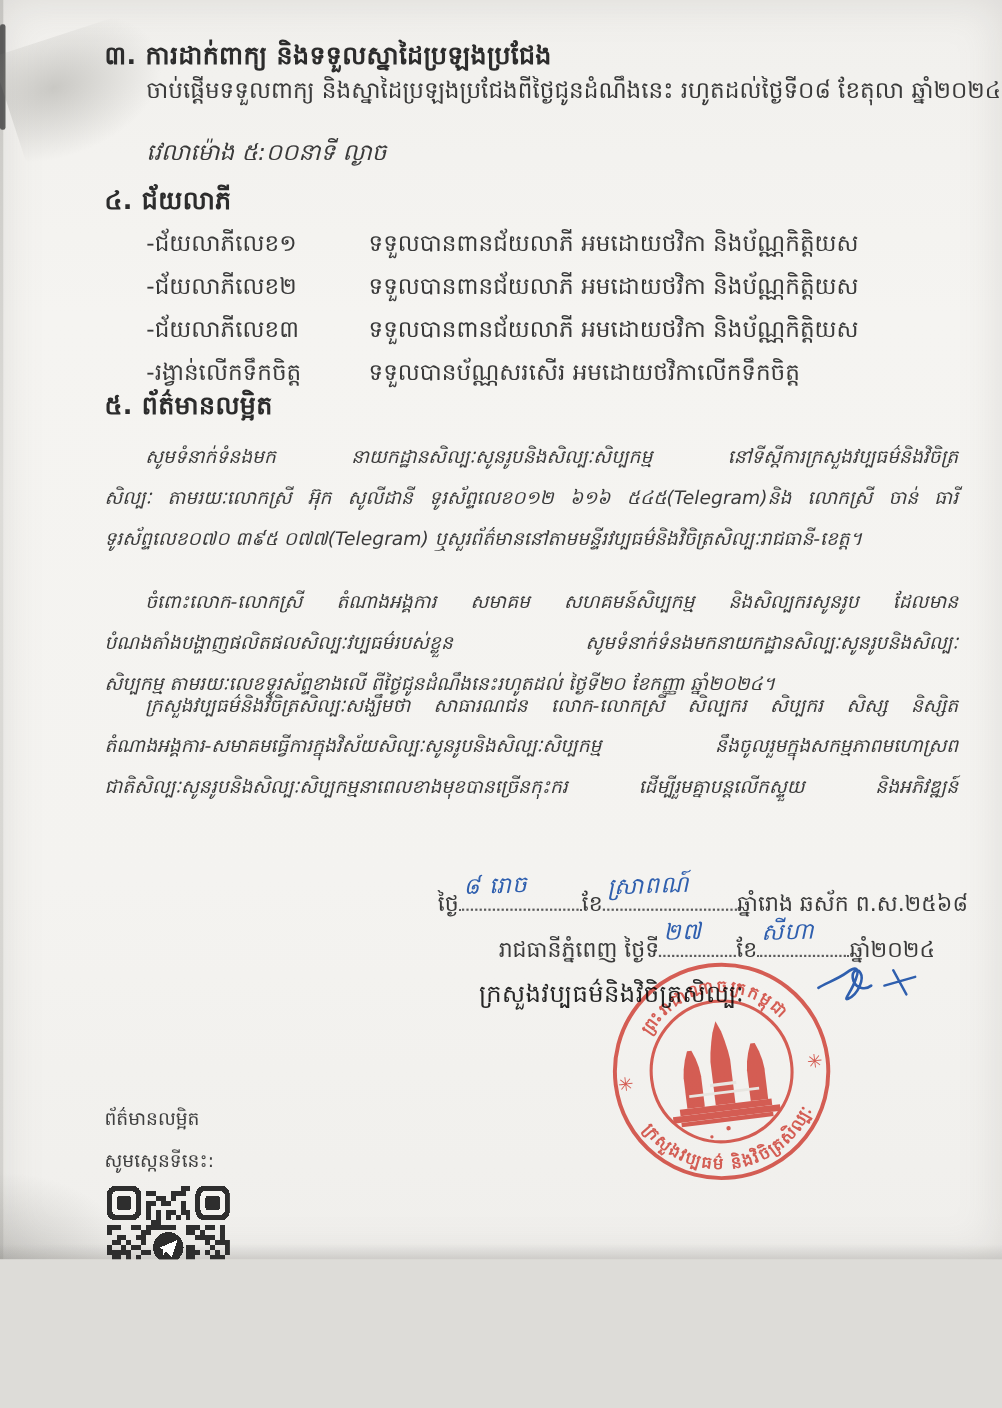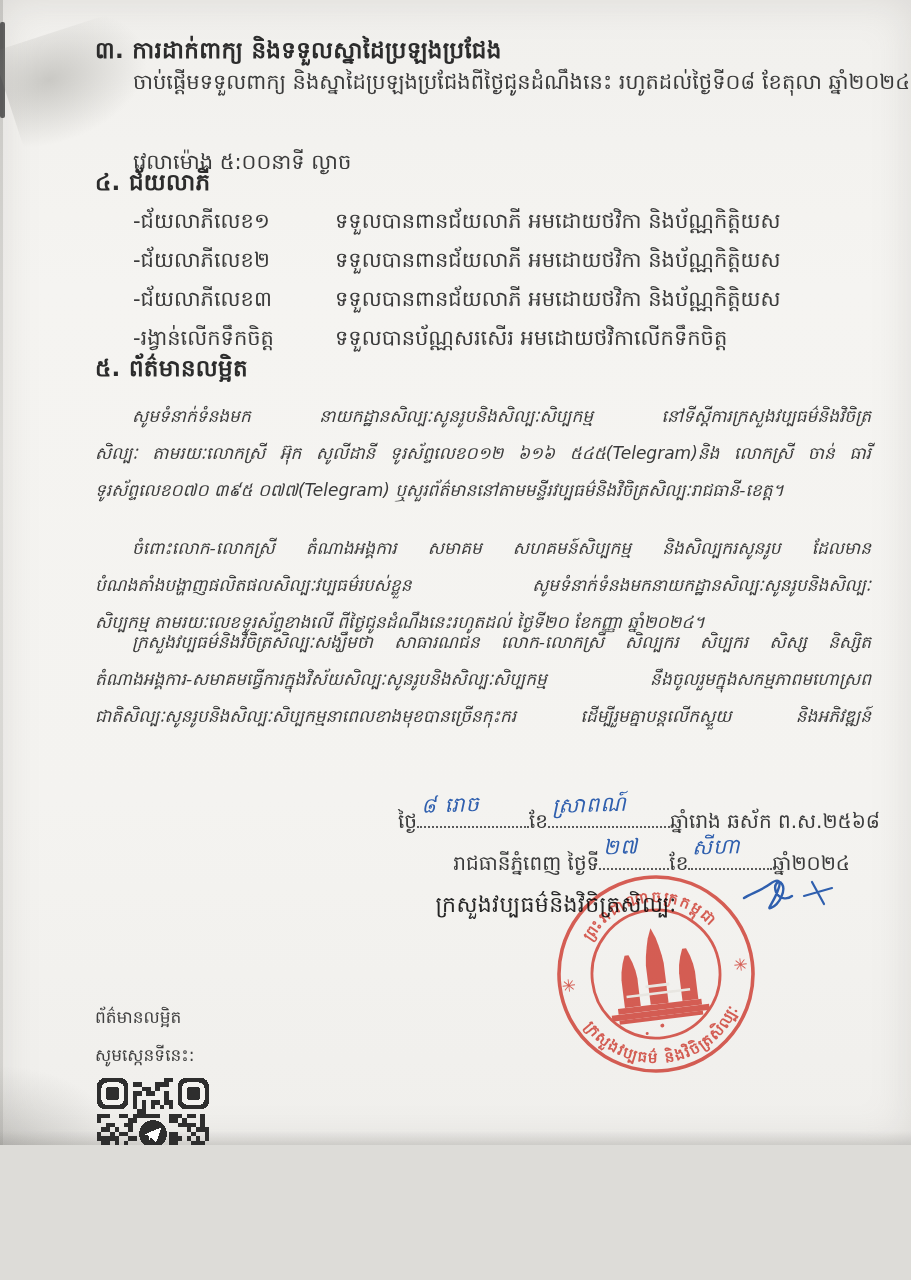--- a/index.html
+++ b/index.html
@@ -50,21 +50,21 @@
 
 <div id="paper">
   <div class="edge-line"></div>
   <div class="edge-strip"></div>
   <div class="smudge-tl"></div>
   <div class="shade-bl"></div>
   <div class="shade-b"></div>
 
   <div class="h" style="left:95px;top:36px;">៣. ការដាក់ពាក្យ និងទទួលស្នាដៃប្រឡងប្រជែង</div>
   <div class="s3line" style="left:133px;top:68px;">ចាប់ផ្តើមទទួលពាក្យ និងស្នាដៃប្រឡងប្រជែងពីថ្ងៃជូនដំណឹងនេះ រហូតដល់ថ្ងៃទី០៨ ខែតុលា ឆ្នាំ២០២៤</div>
-  <div class="s3line" style="left:133px;top:148px;">វេលាម៉ោង ៥:០០នាទី ល្ងាច</div>
+  <div class="s3line" style="left:133px;top:124px;font-style:italic;">វេលាម៉ោង ៥:០០នាទី ល្ងាច</div>
 
   <div class="h" style="left:95px;top:168px;">៤. ជ័យលាភី</div>
   <div class="blk" style="left:133px;top:207px;width:740px;">
     <div class="prow">
       <span class="plabel">-ជ័យលាភីលេខ១</span>
       <span class="pdesc">ទទួលបានពានជ័យលាភី អមដោយថវិកា និងប័ណ្ណកិត្តិយស</span>
     </div>
     <div class="prow">
       <span class="plabel">-ជ័យលាភីលេខ២</span>
       <span class="pdesc">ទទួលបានពានជ័យលាភី អមដោយថវិកា និងប័ណ្ណកិត្តិយស</span>

